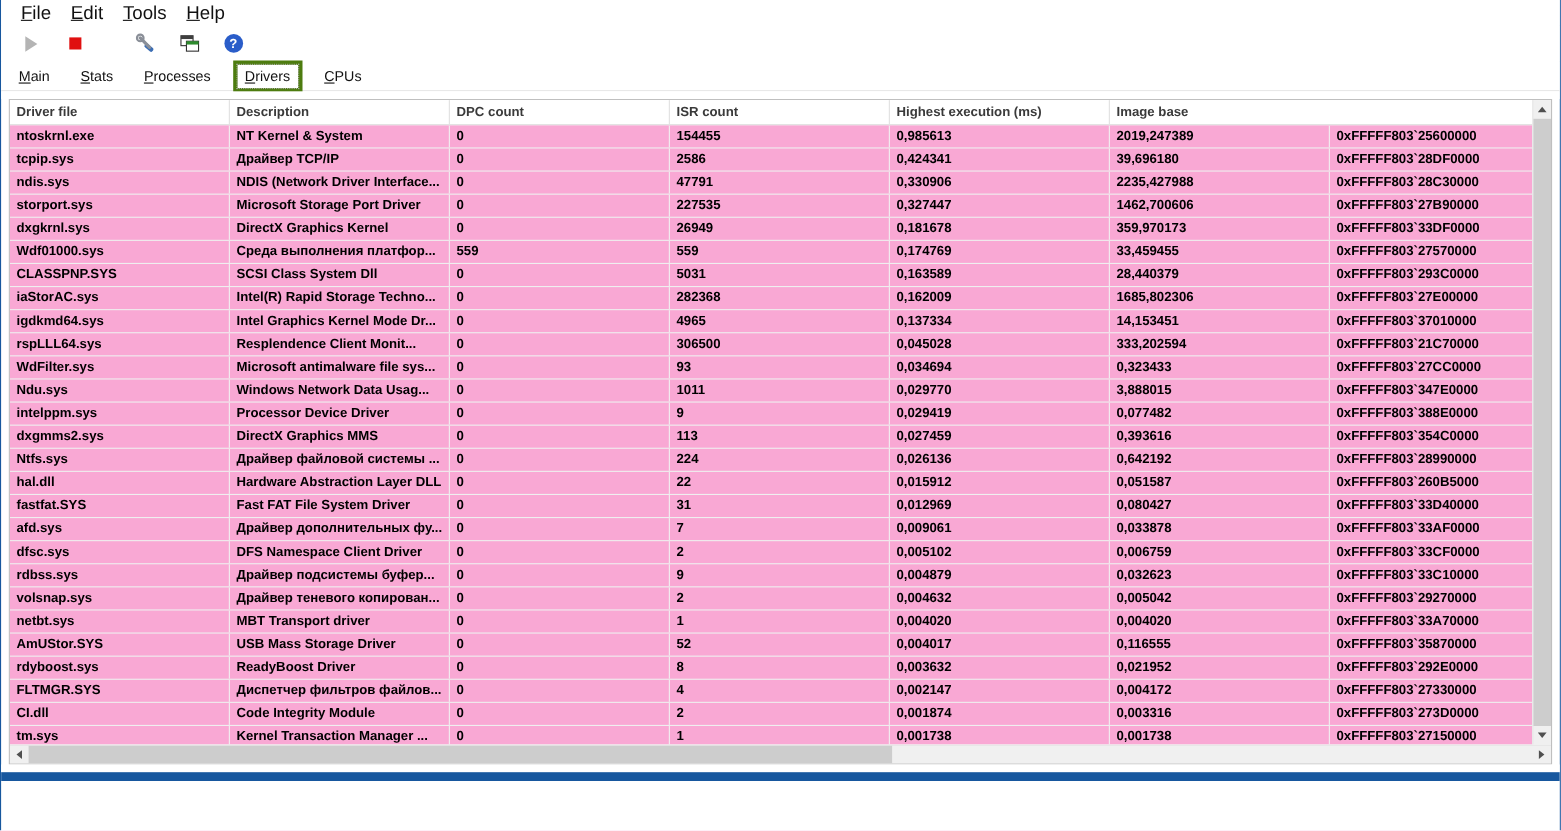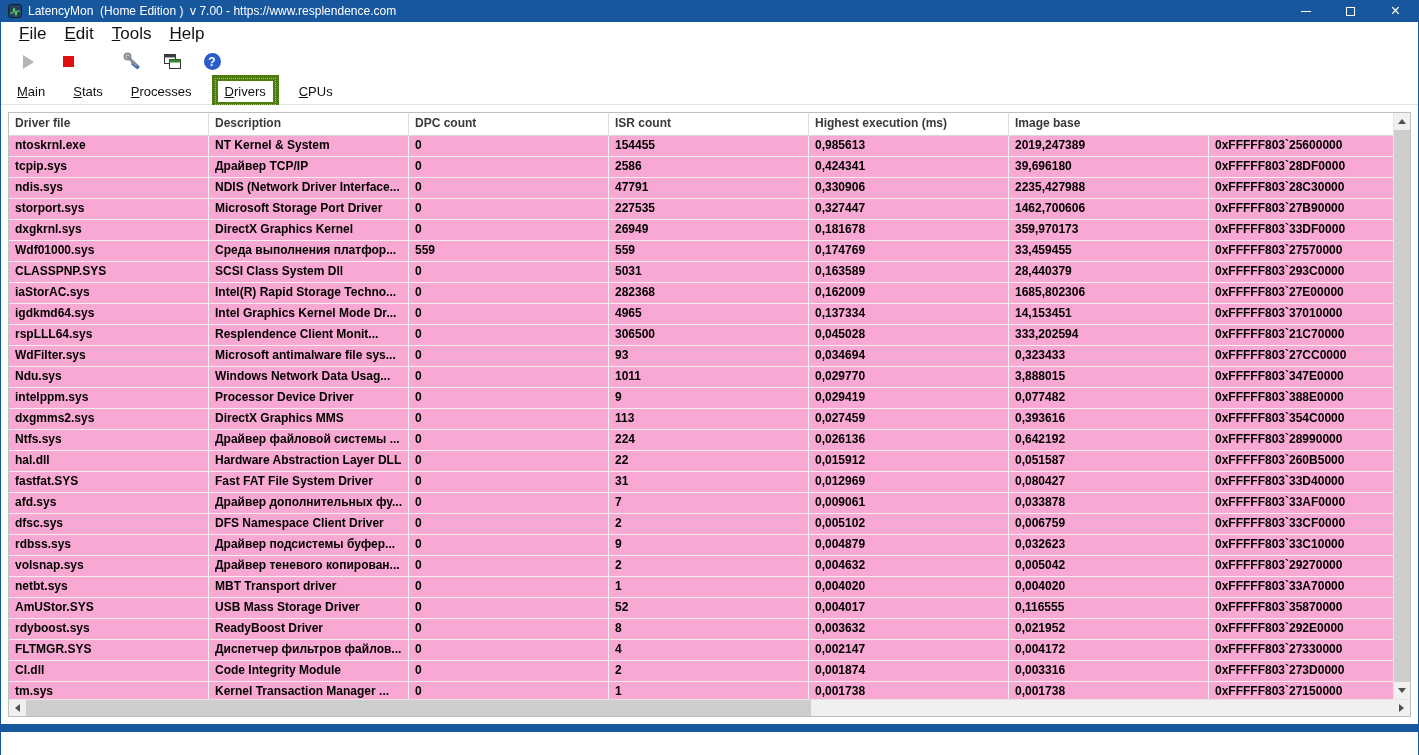--- a/index.html
+++ b/index.html
@@ -63,21 +63,21 @@
   .tabbar {
     flex: 0 0 27px; height: 27px;
     display: flex; align-items: center;
     padding-left: 8px; gap: 12px;
     font-size: 13px; color: #111;
     border-bottom: 1px solid #e3e3e3;
     background: #ffffff;
   }
   .tab { padding: 3px 7px; border: 1px solid transparent; }
   .tab.active {
-    border: 6px solid #4d7c0f;
+    border: 4px solid #4d7c0f;
     outline: 1px dotted #b0b0b0;
     outline-offset: -4px;
   }
 
   .gap7 { flex: 0 0 7px; background: #fff; }
 
   
   .table-area {
     flex: 0 0 605px; height: 605px;
     margin: 0 7px;
@@ -134,38 +134,20 @@
     padding-left: 8px; font-size: 12px; color: #111;
   }
   .statusbar span { white-space: pre; }
   .bottom-strip { flex: 0 0 8px; background: #17579e; }
 </style>
 </head>
 <body>
 
 <div class="window">
 
-  <div class="titlebar">
-    <svg class="app-icon" viewBox="0 0 14 14">
-      <rect x="0.5" y="0.5" width="13" height="13" rx="2" fill="#23405e" stroke="#0f2438"></rect>
-      <polyline points="2,9 5,9 6,4 8,11 9,7 12,7" fill="none" stroke="#62d962" stroke-width="1.2"></polyline>
-    </svg>
-    <span class="title-text">LatencyMon  (Home Edition )  v 7.00 - https://www.resplendence.com</span>
-    <div class="win-controls">
-      <div class="win-btn">
-        <div class="min-bar"></div>
-      </div>
-      <div class="win-btn">
-        <div class="max-box"></div>
-      </div>
-      <div class="win-btn">
-        <span class="close-glyph">×</span>
-      </div>
-    </div>
-  </div>
 
   <div class="menubar">
     <span class="menu-item"><u>F</u>ile</span>
     <span class="menu-item"><u>E</u>dit</span>
     <span class="menu-item"><u>T</u>ools</span>
     <span class="menu-item"><u>H</u>elp</span>
   </div>
 
   <div class="toolbar">
     <div class="tool-btn">

